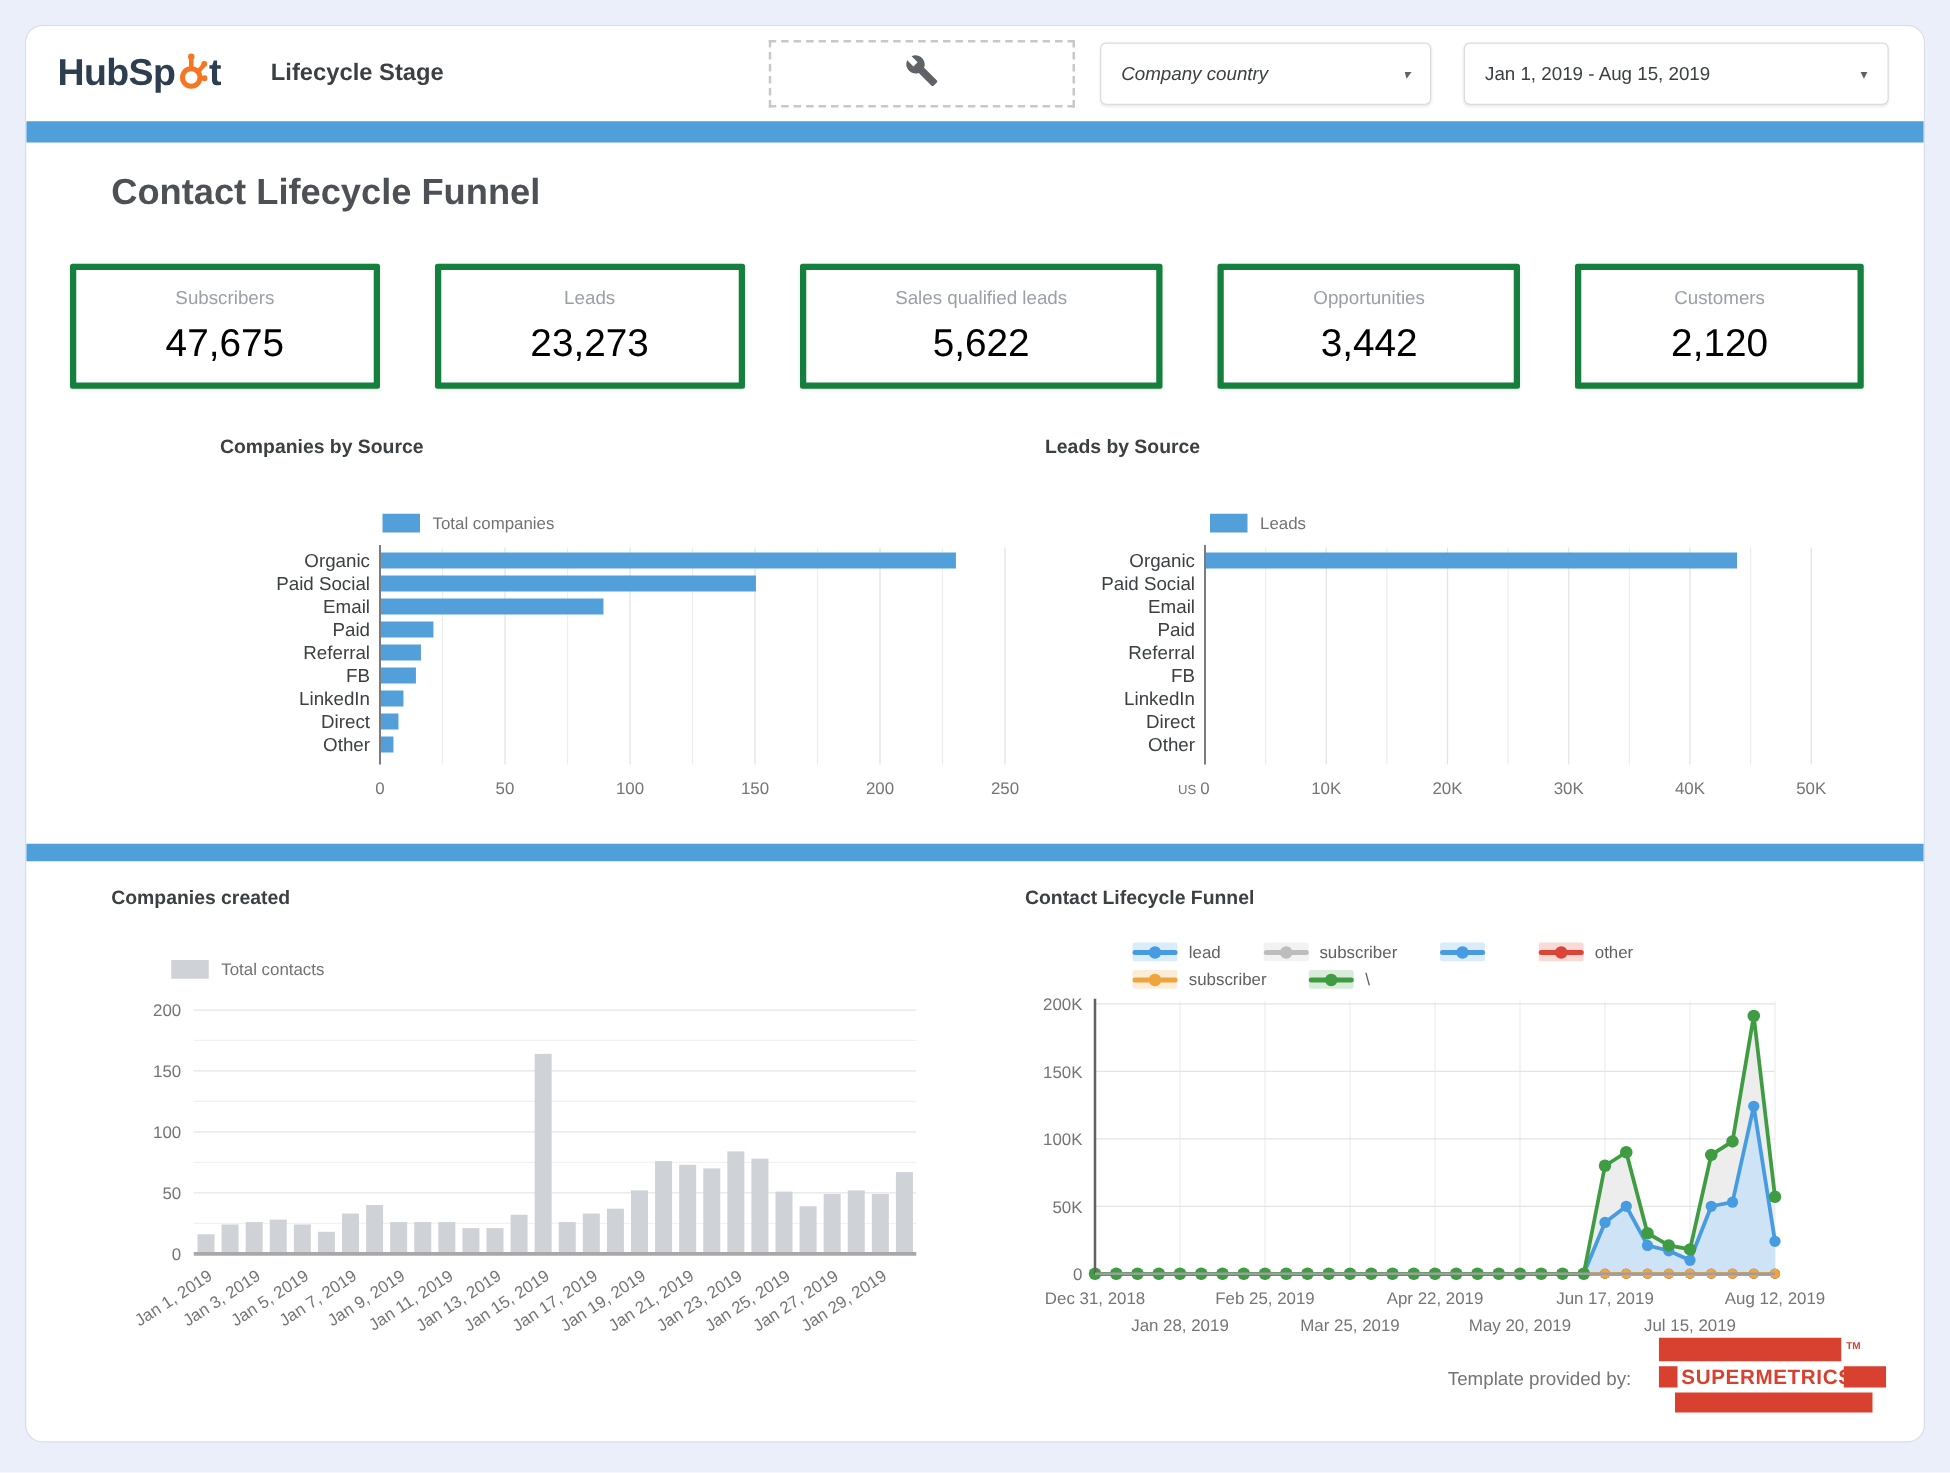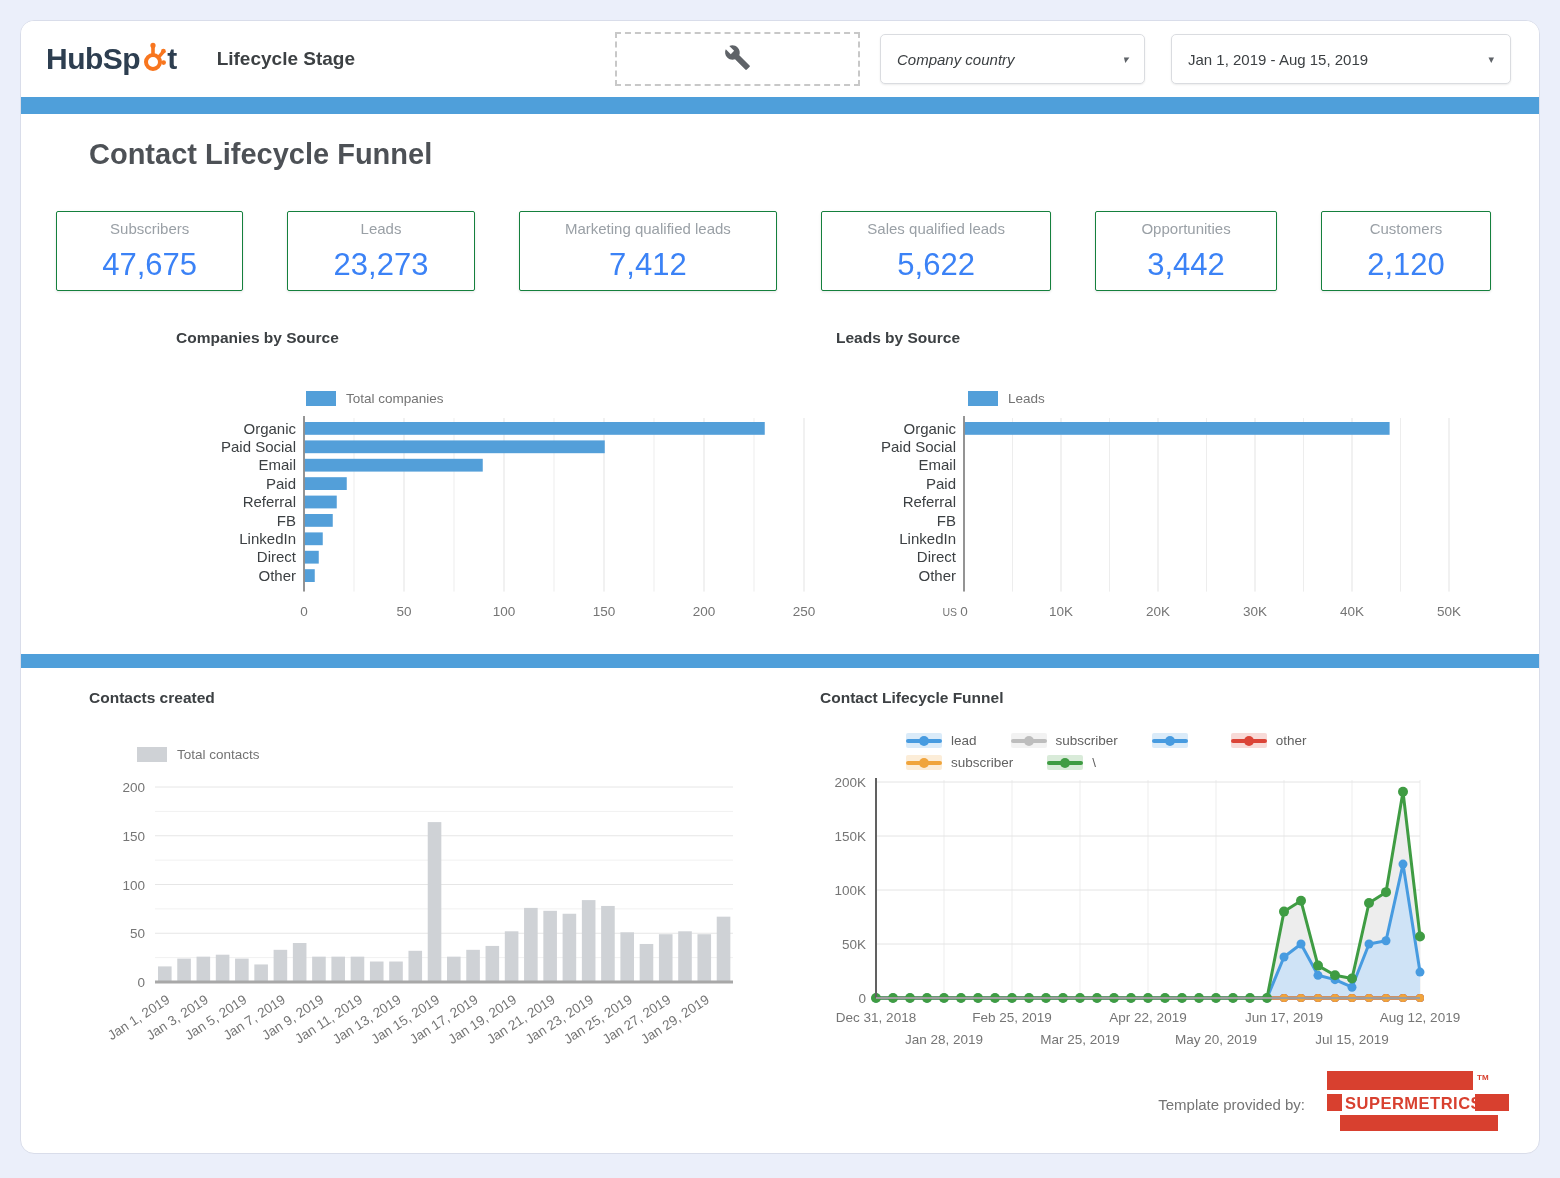--- a/index.html
+++ b/index.html
@@ -31,26 +31,26 @@
     display:flex; align-items:center; justify-content:space-between;
     padding:0 16px; font-size:15px; color:#3C4043; cursor:pointer;
   }
   .select .caret { color:#5F6368; font-size:11px; margin-left:14px; }
   .select.country { width:265px; margin-right:26px;font-style:italic; }
   .select.daterange { width:340px; margin-right:28px; }
   .blue-strip { height:17px; background:#4F9FDA; }
   
   .page-title { margin:24px 0 0 68px; font-size:29px; font-weight:bold; color:#4D5156; }
   .kpi-row { display:flex; gap:44px; margin:40px 48px 0 35px; }
-  .kpi-card { flex:1 1 auto; height:80px; background:#fff; border:1px solid #15803d;
+  .kpi-card { flex:1 1 auto; height:100px; background:#fff; border:5px solid #15803d;
     border-radius:2px; box-shadow:0 1px 3px rgba(0,0,0,0.10);
     display:flex; flex-direction:column; align-items:center; justify-content:center;
     white-space:nowrap; padding:0 22px; }
   .kpi-label { font-size:15px; color:#9AA0A6; }
-  .kpi-value { font-size:31px; color:#3b82f6; margin-top:10px; }
+  .kpi-value { font-size:31px; color:#000000; margin-top:10px; }
   
   .charts-row { display:flex; justify-content:flex-end; padding:0 58px 0 68px; margin-top:38px; }
   .chart-block { position:relative; }
   .chart-title { font-size:15.5px; font-weight:bold; color:#3C4043; }
   .legend { display:flex; align-items:center; margin-top:44px; margin-bottom:8px; }
   .legend .swatch { width:30px; height:15px; display:inline-block; margin-right:10px; }
   .legend .ltxt { font-size:13.5px; color:#737373; }
   .divider { height:14px; background:#4F9FDA; margin-top:24px; }
   .charts-row2 { display:flex; justify-content:space-between; padding:0 58px 0 68px; margin-top:21px; }
   
@@ -111,24 +111,20 @@
   <div class="page-title">Contact Lifecycle Funnel</div>
 
   <div class="kpi-row">
     <div class="kpi-card">
       <div class="kpi-label">Subscribers</div>
       <div class="kpi-value">47,675</div>
     </div>
     <div class="kpi-card">
       <div class="kpi-label">Leads</div>
       <div class="kpi-value">23,273</div>
-    </div>
-    <div class="kpi-card">
-      <div class="kpi-label">Marketing qualified leads</div>
-      <div class="kpi-value">7,412</div>
     </div>
     <div class="kpi-card">
       <div class="kpi-label">Sales qualified leads</div>
       <div class="kpi-value">5,622</div>
     </div>
     <div class="kpi-card">
       <div class="kpi-label">Opportunities</div>
       <div class="kpi-value">3,442</div>
     </div>
     <div class="kpi-card">
@@ -220,21 +216,21 @@
           <text class="tick-lbl" x="613" y="201.6" text-anchor="middle">50K</text>
           <text class="note-lbl" x="121" y="201.6" text-anchor="end">US</text>
         </svg>
     </div>
   </div>
 
   <div class="divider"></div>
 
   <div class="charts-row2">
     <div class="chart-block">
-      <div class="chart-title">Contacts created</div>
+      <div class="chart-title">Companies created</div>
       <div class="legend" style="margin-left:48px; margin-top:40px;">
         <span class="swatch" id="sw2" style="background: rgb(207, 210, 214);"></span>
         <span class="ltxt">Total contacts</span>
       </div>
       <svg id="vbar" width="660" height="320">
           <line x1="66" y1="187.625" x2="644" y2="187.625" stroke="#F1F1F1" stroke-width="1"></line>
           <line x1="66" y1="163.25" x2="644" y2="163.25" stroke="#E6E6E6" stroke-width="1"></line>
           <line x1="66" y1="138.875" x2="644" y2="138.875" stroke="#F1F1F1" stroke-width="1"></line>
           <line x1="66" y1="114.5" x2="644" y2="114.5" stroke="#E6E6E6" stroke-width="1"></line>
           <line x1="66" y1="90.125" x2="644" y2="90.125" stroke="#F1F1F1" stroke-width="1"></line>

